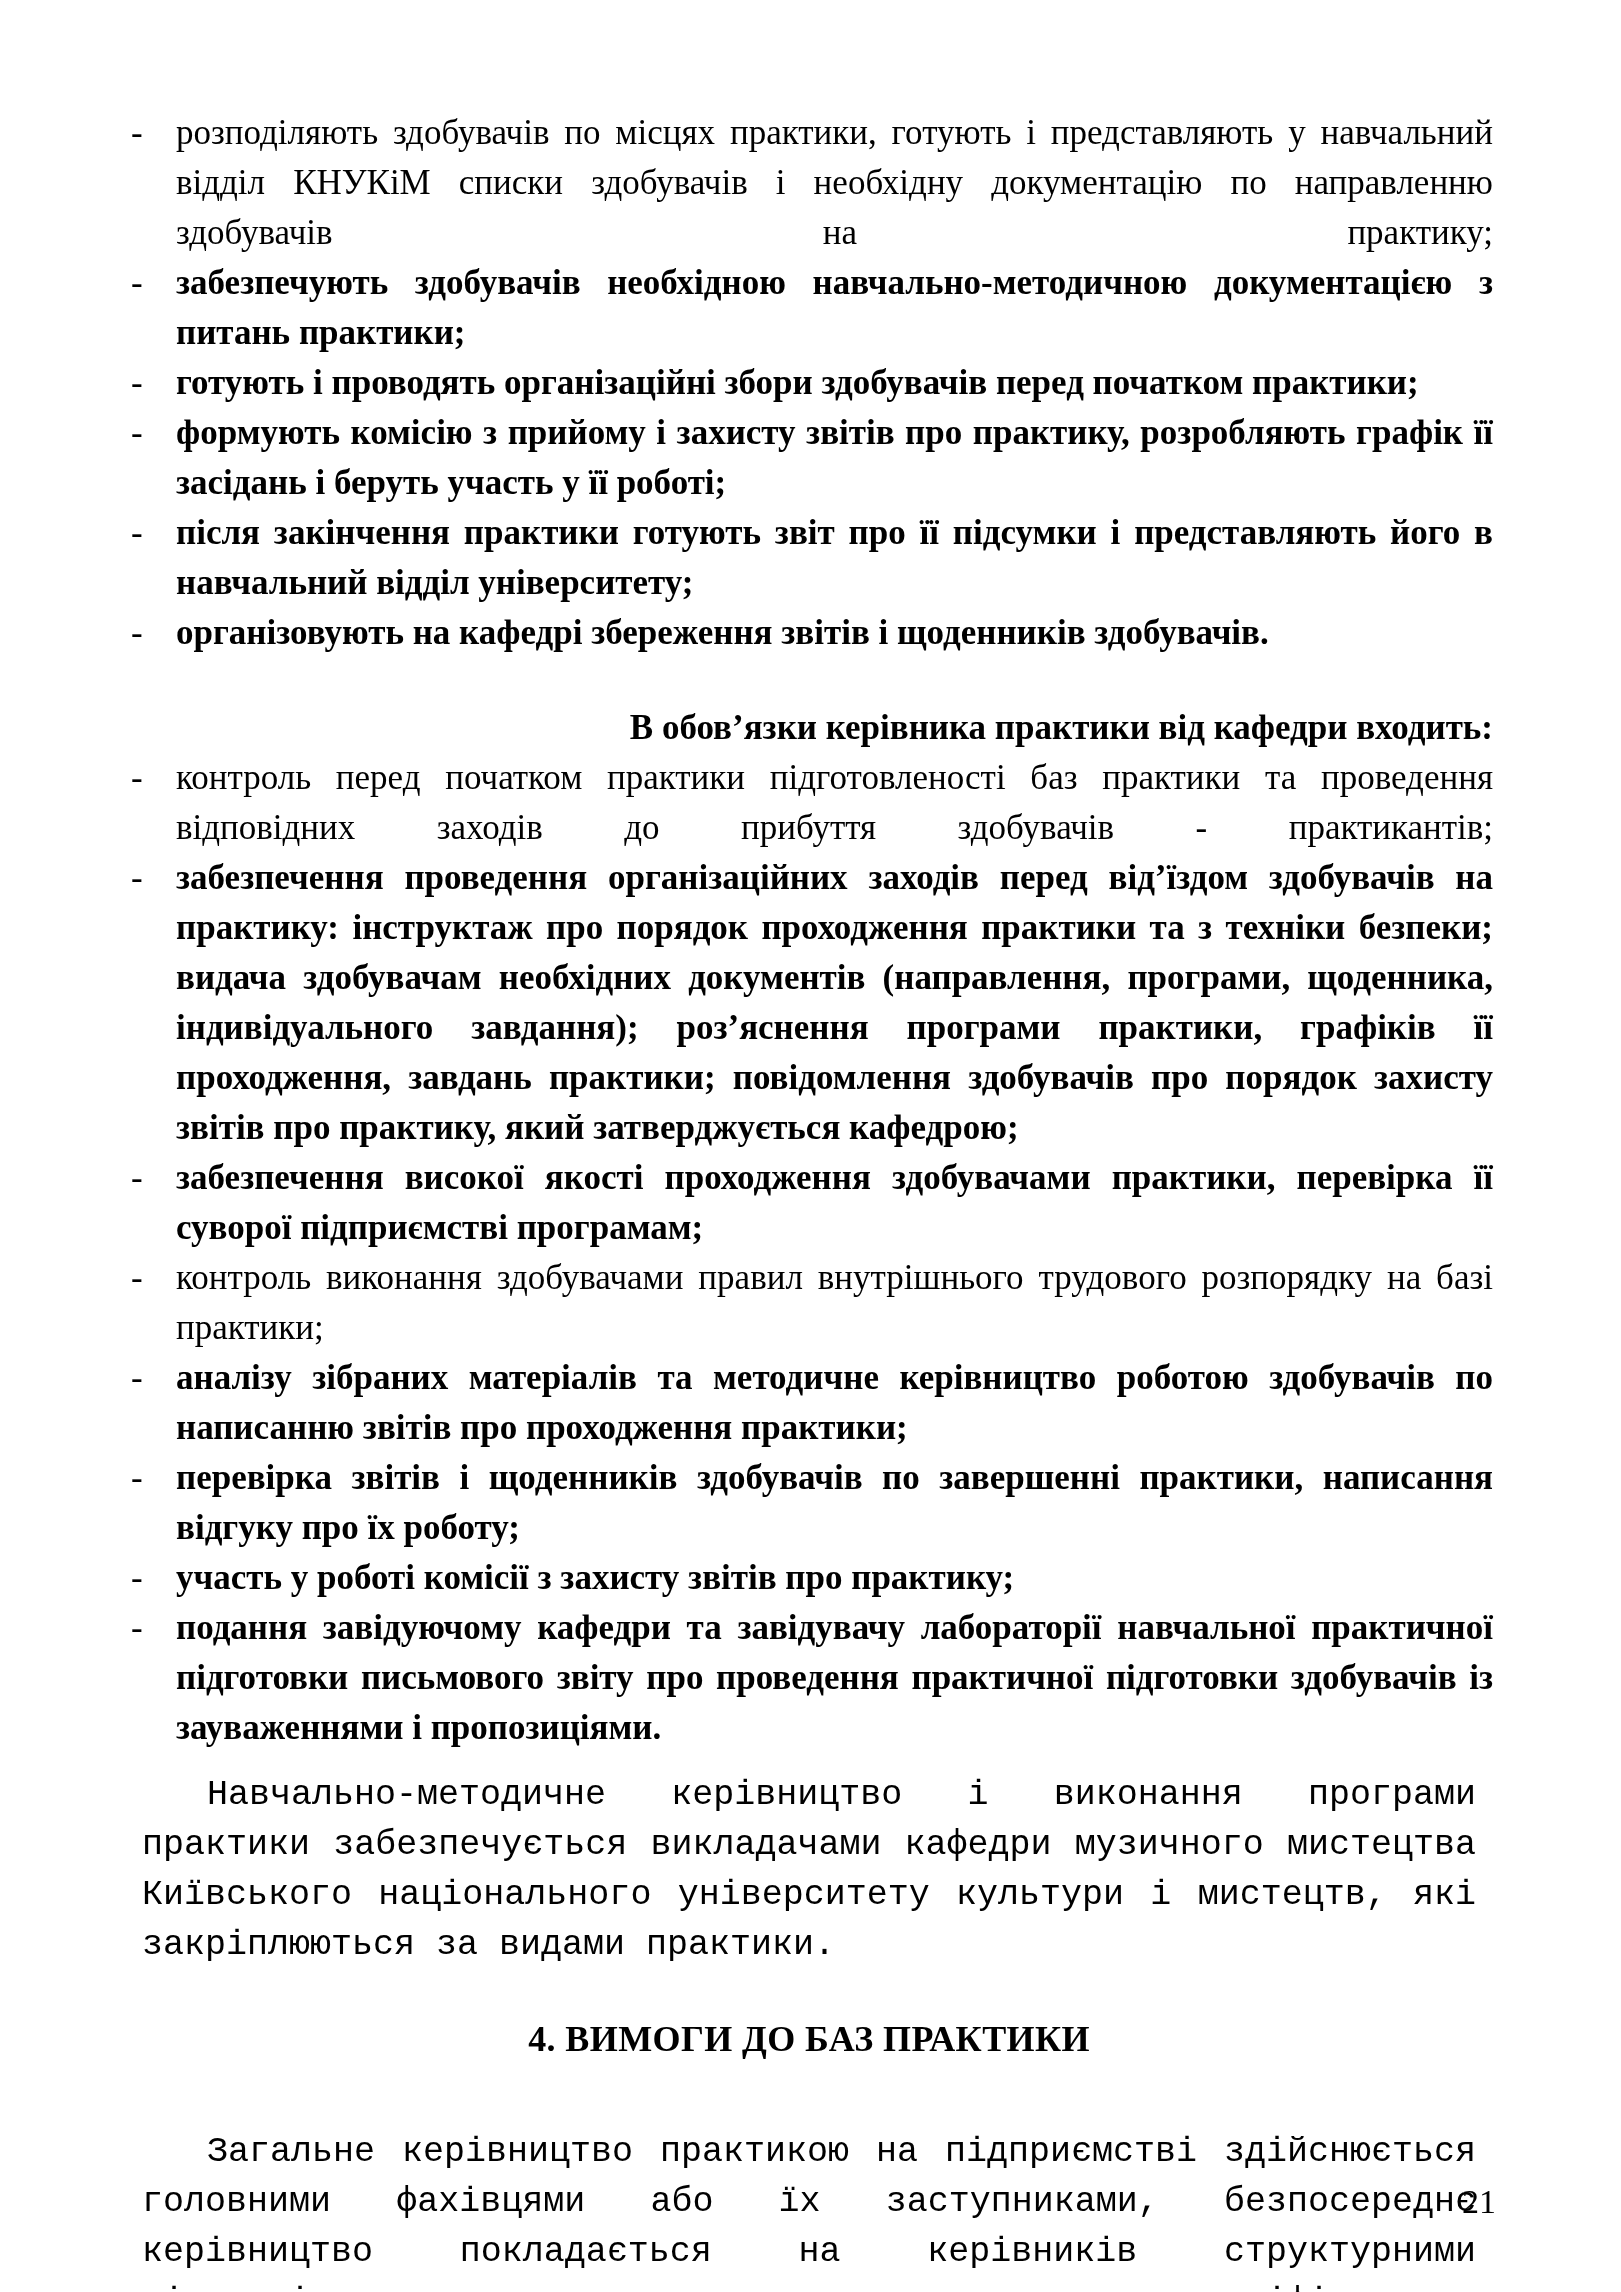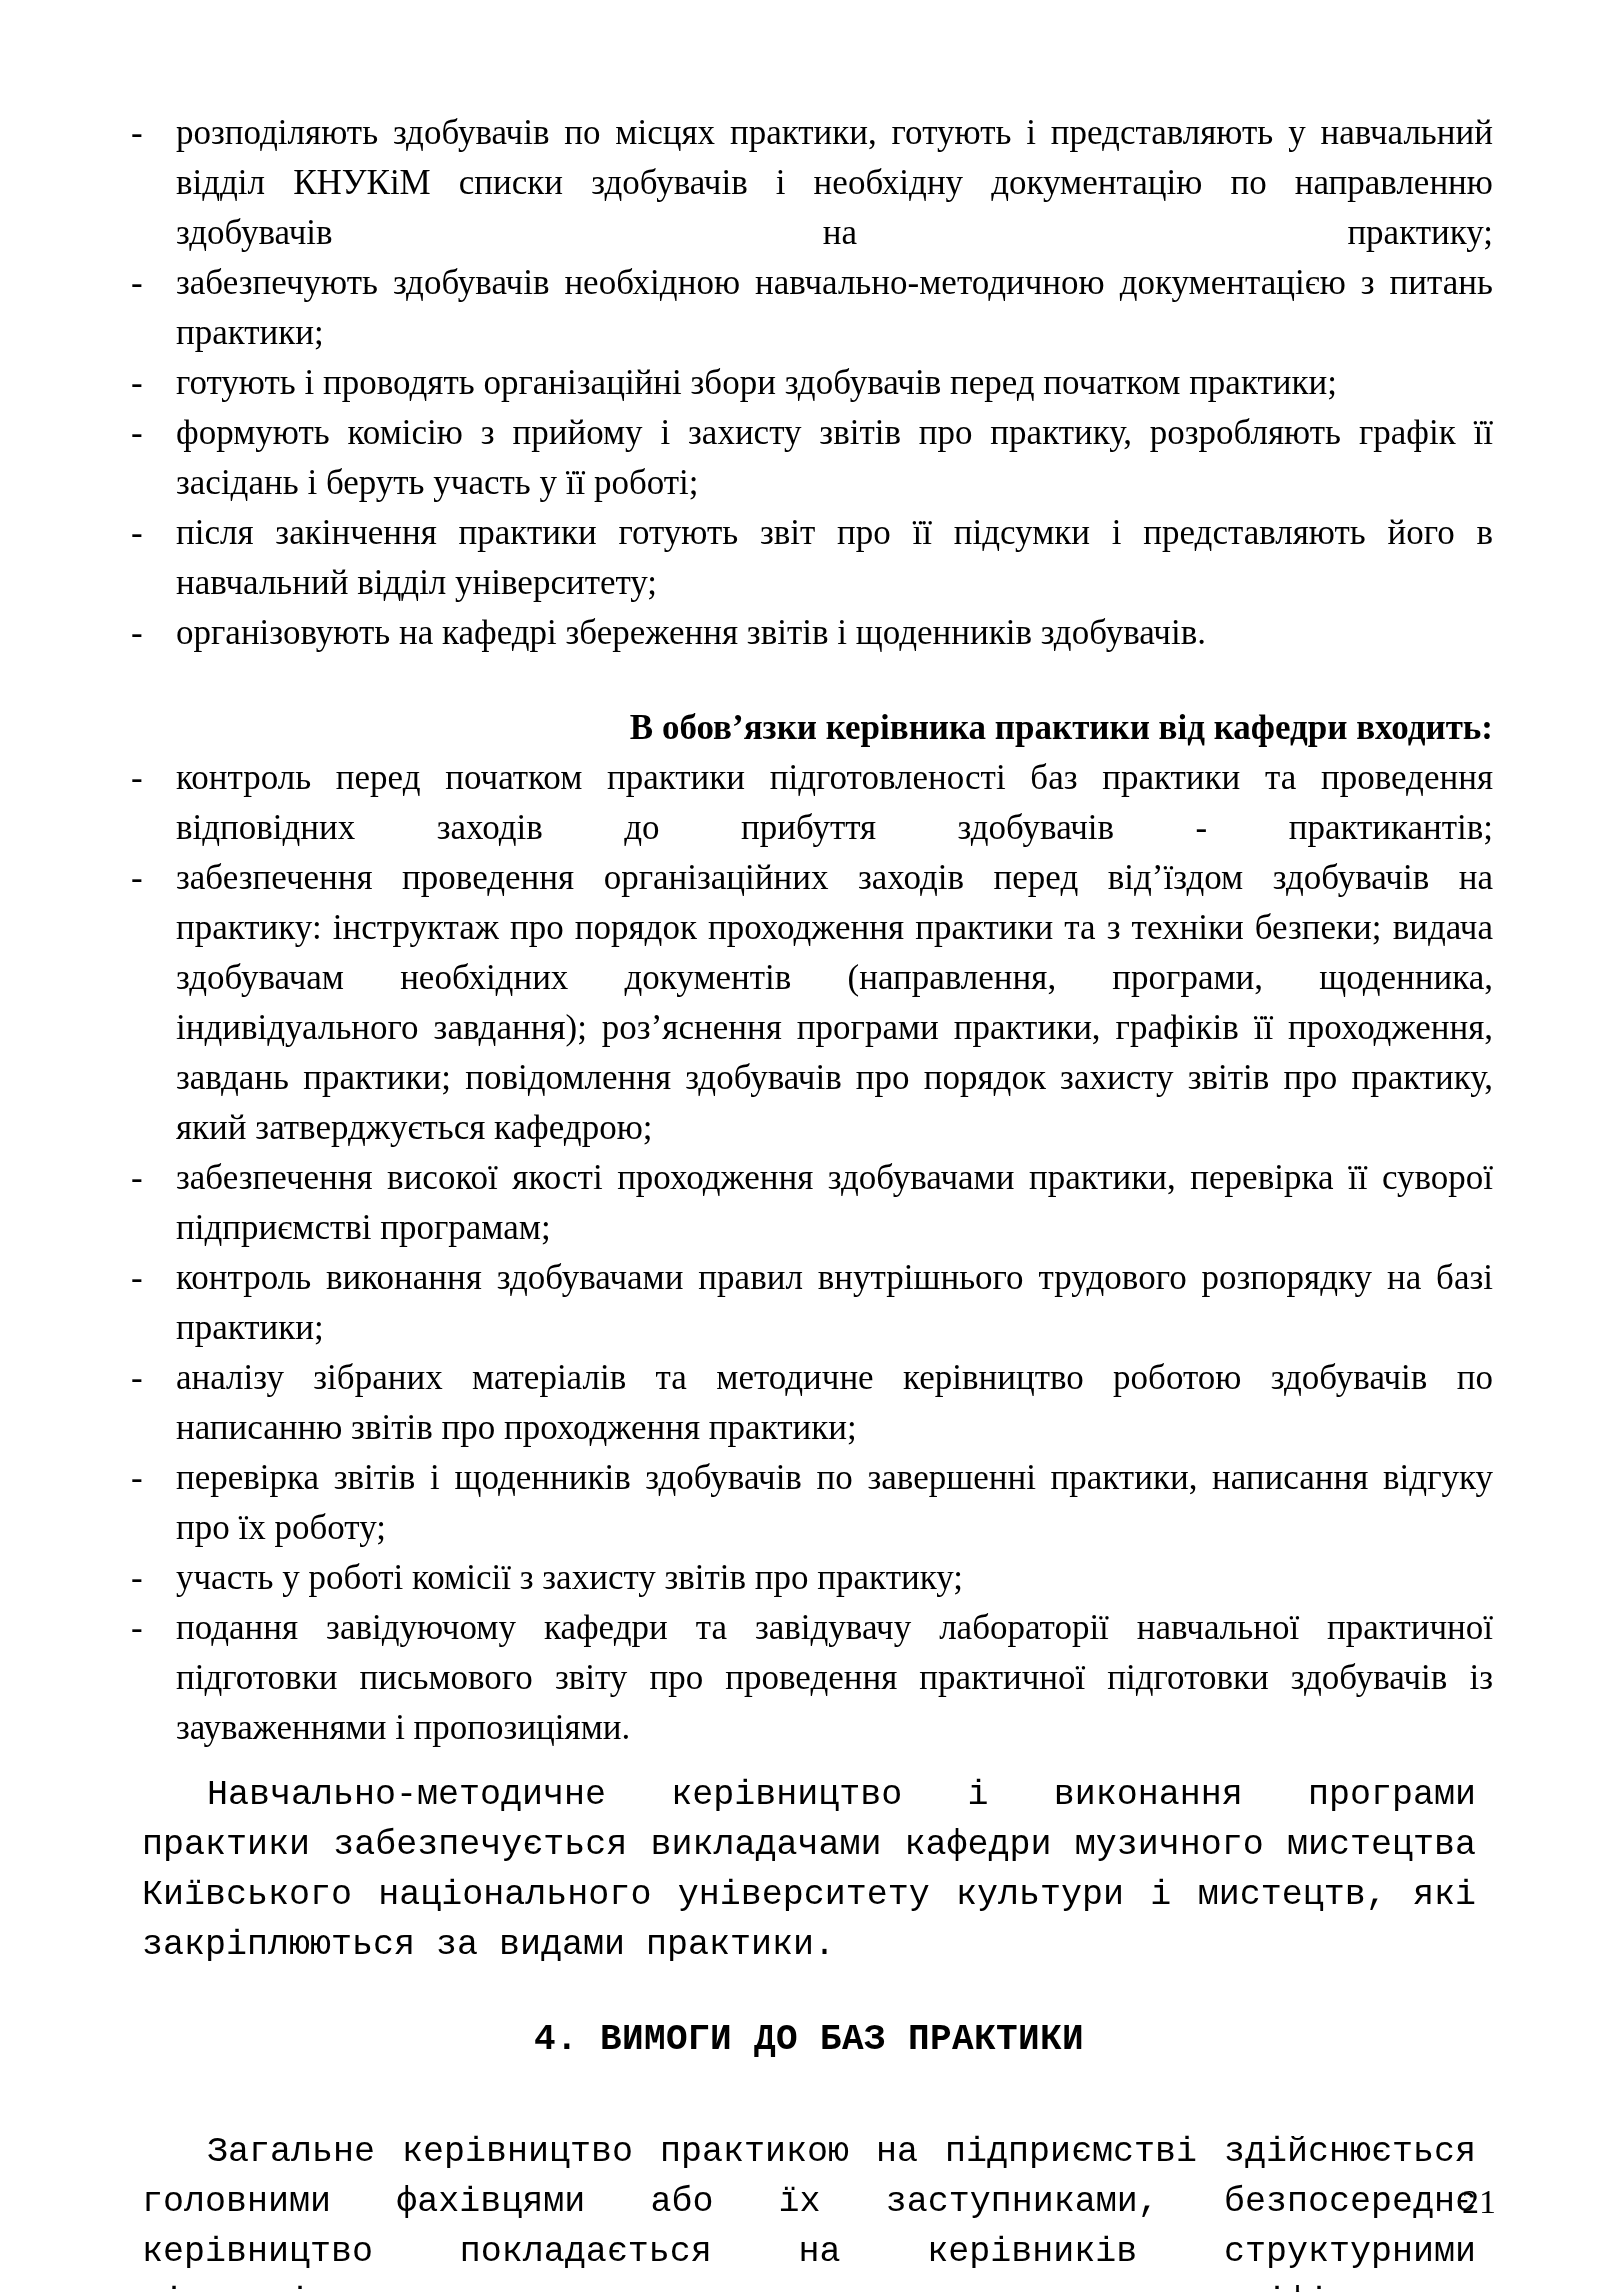--- a/index.html
+++ b/index.html
@@ -48,20 +48,21 @@
     width: 19.6px;
     text-align: left;
   }
   ul.dash-list > li .txt {
     display: block;
   }
   
   .just {
     text-align: justify;
     text-align-last: left;
+    font-weight: bold;
   }
   .just-full {
     text-align: justify;
     text-align-last: justify;
   }
   .spacer-md { height: 27.4px; }
   .spacer-lg { height: 45px; }
 
   h2.center-bold {
     font-size: 35px;
@@ -72,21 +73,20 @@
     padding: 0;
   }
   h2.section-head {
     font-size: 36px;
     line-height: 51px;
     font-weight: bold;
     text-align: center;
     margin: 0;
     padding: 0;
     letter-spacing: 0.4px;
-    font-family: Liberation Mono, monospace;
   }
   p.body-par {
     margin: 17px;
     padding: 0;
     text-indent: 65px;
     text-align: justify;
     text-align-last: left;
     font-family: Liberation Mono, monospace;
   }
   p.body-par.cont {

